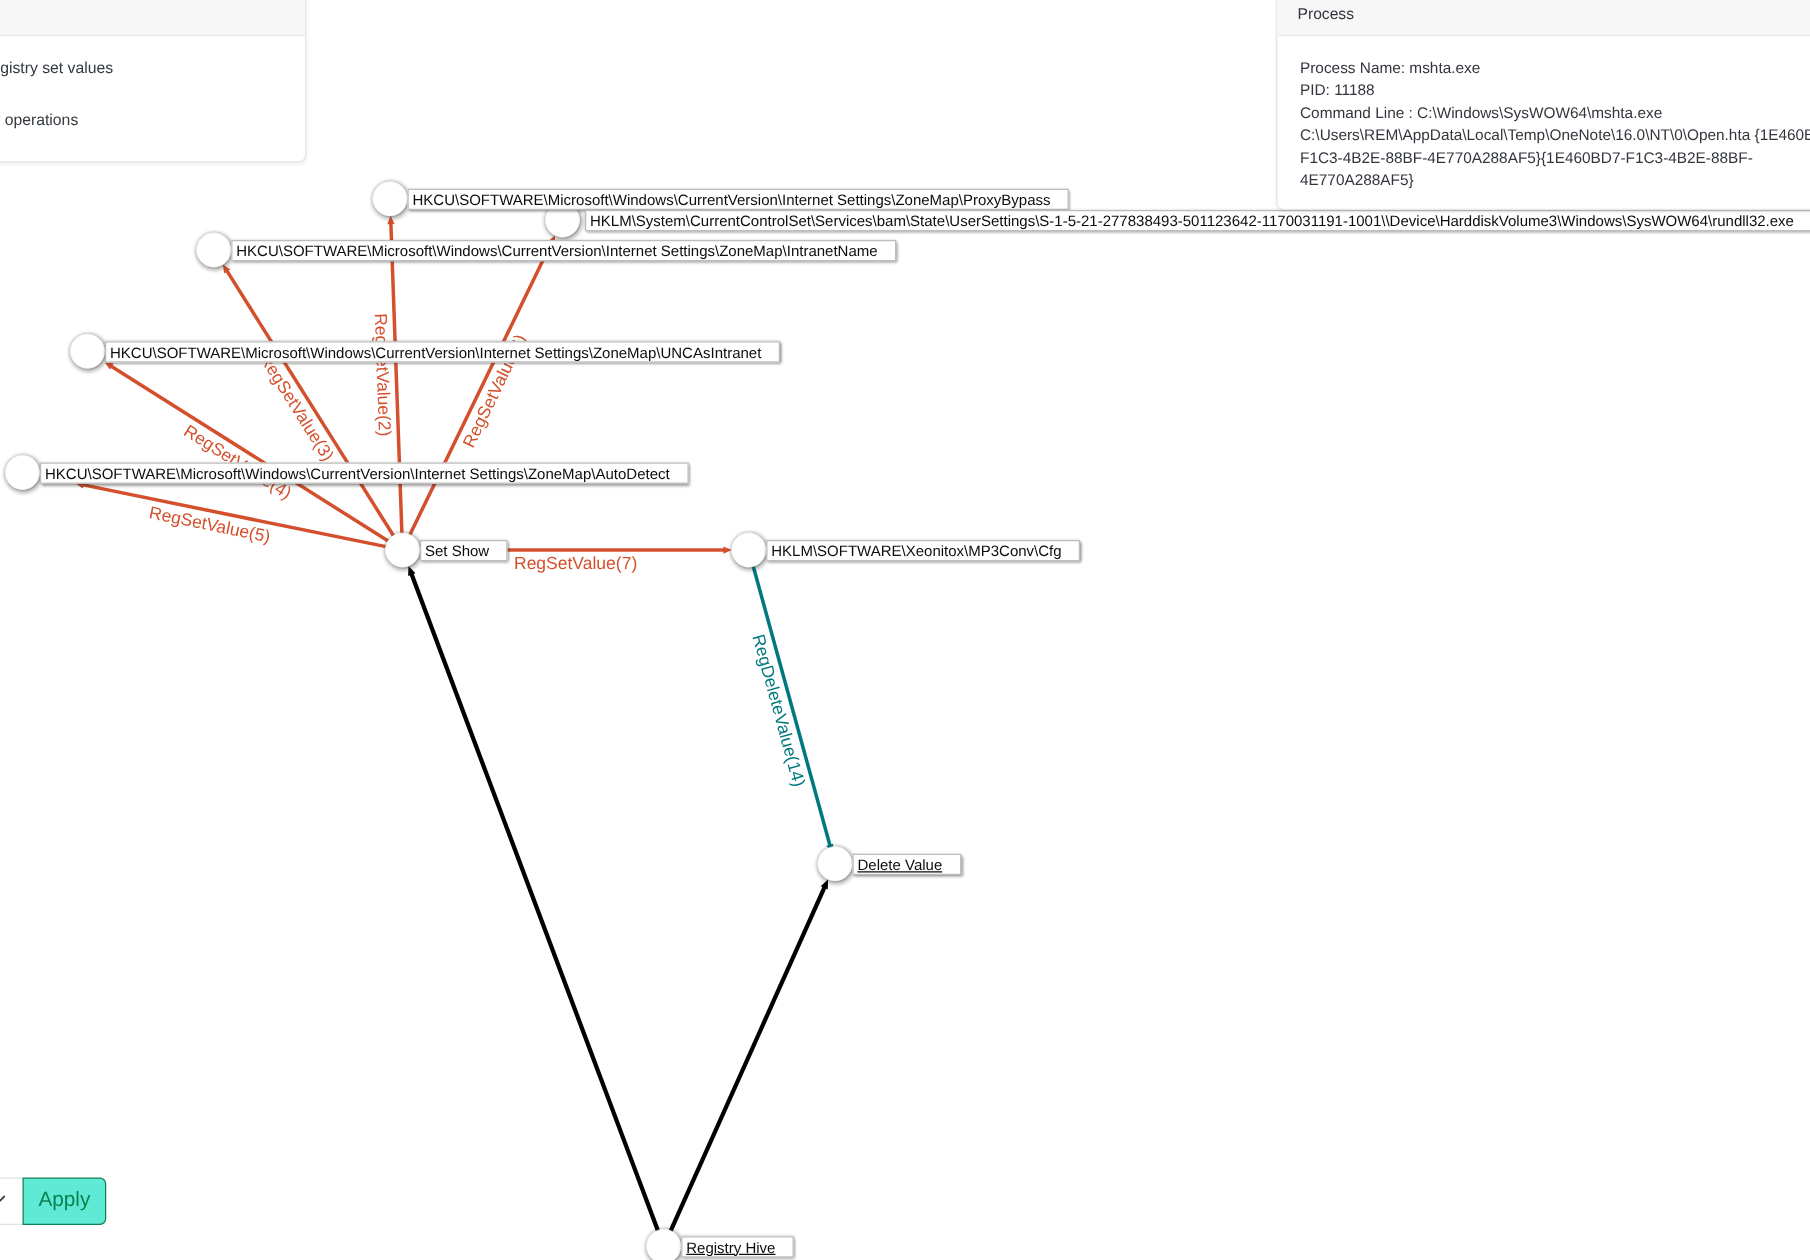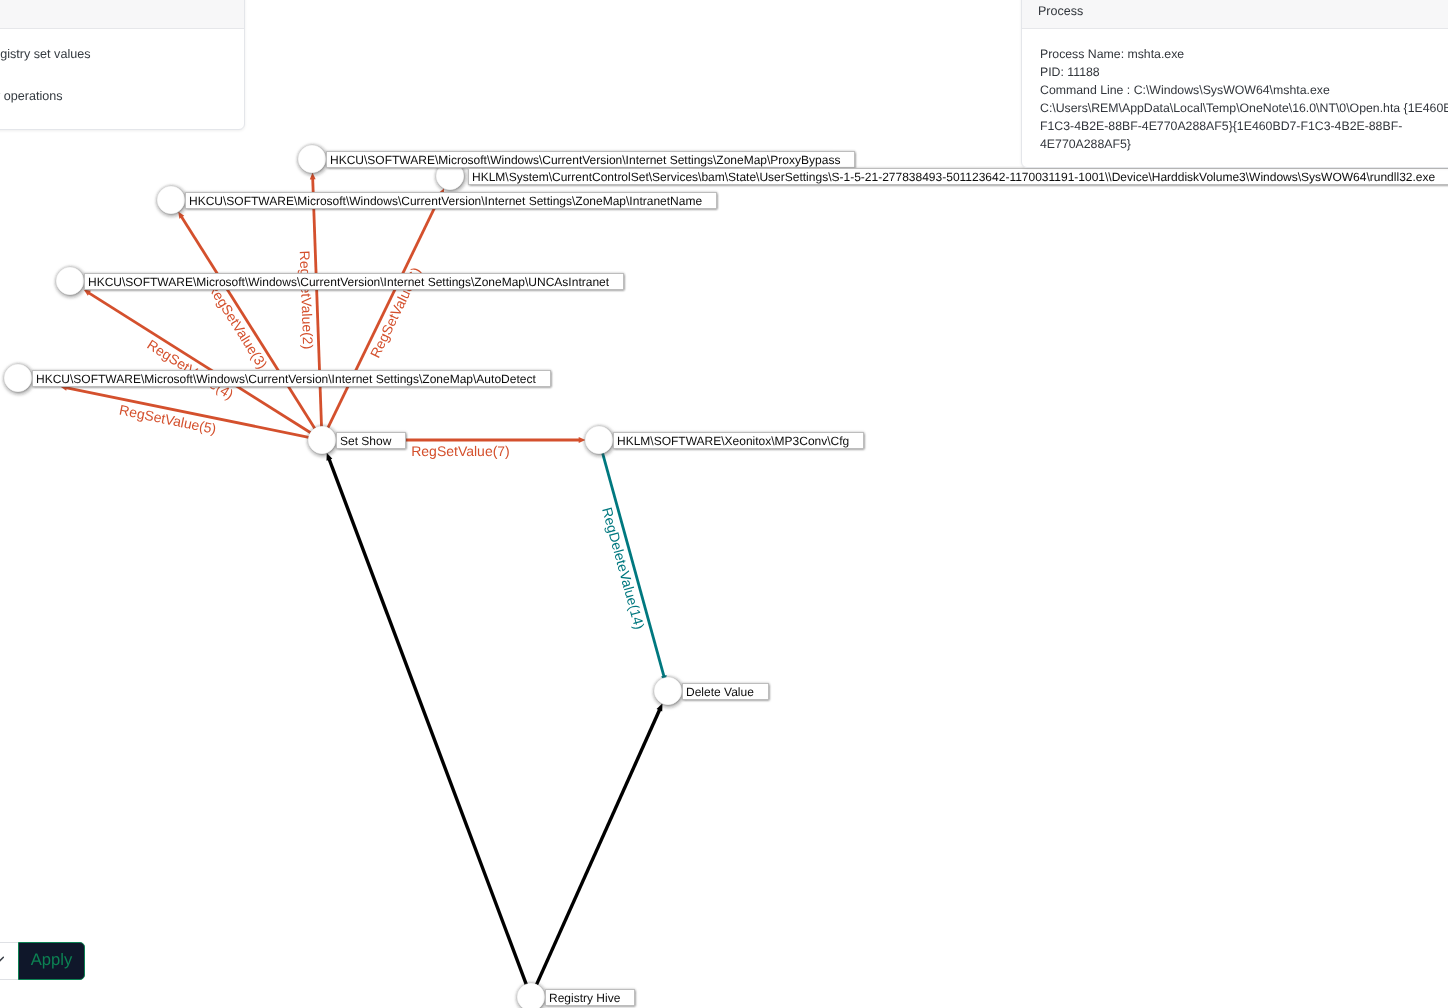--- a/index.html
+++ b/index.html
@@ -28,21 +28,21 @@
   font-size:12.6px;color:#343a40;line-height:14px;}
 #left-panel .row.r0{left:158px;top:66px;}
 #left-panel .row.r1{left:128px;top:108px;}
 
 #process-panel{left:1021px;top:-20px;width:470px;height:188px;}
 #process-panel .panel-head{height:48px;line-height:60px;padding-left:16px;}
 #process-panel .panel-body{padding:16px 18px 0 18px;line-height:18px;}
 
 
 #apply-button{position:absolute;left:18px;top:942px;width:67px;height:38px;
-  border:1.6px solid #0c8253;border-radius:0 5px 5px 0;background:#0f172a;color:#0c8253;
+  border:1.6px solid #0c8253;border-radius:0 5px 5px 0;background:#5eead4;color:#0c8253;
   font-family:"Liberation Sans",sans-serif;font-size:16.6px;cursor:pointer;
   display:flex;align-items:center;justify-content:center;box-sizing:border-box;
   line-height:1;padding-bottom:1px;}
 #select-stub{position:absolute;left:-120px;top:942px;width:138px;height:38px;
   border:1px solid #dfe1e5;border-left:none;border-right:none;
   background:#fff;box-sizing:border-box;}
 #select-caret{position:absolute;left:-6px;top:956px;width:10px;height:7px;}
 
 
 .nlabel{position:absolute;background:#ffffff;border:1px solid #bdbdbd;
@@ -104,22 +104,22 @@
   </svg>
 
 <div id="layer">
     <div class="nlabel" style="left: 326px; top: 150.5px;">HKCU\SOFTWARE\Microsoft\Windows\CurrentVersion\Internet Settings\ZoneMap\ProxyBypass</div>
     <div class="nlabel" style="left: 468px; top: 167.5px;">HKLM\System\CurrentControlSet\Services\bam\State\UserSettings\S-1-5-21-277838493-501123642-1170031191-1001\\Device\HarddiskVolume3\Windows\SysWOW64\rundll32.exe</div>
     <div class="nlabel" style="left: 185px; top: 191.5px;">HKCU\SOFTWARE\Microsoft\Windows\CurrentVersion\Internet Settings\ZoneMap\IntranetName</div>
     <div class="nlabel" style="left: 84px; top: 272.5px;">HKCU\SOFTWARE\Microsoft\Windows\CurrentVersion\Internet Settings\ZoneMap\UNCAsIntranet</div>
     <div class="nlabel" style="left: 32px; top: 369.5px;">HKCU\SOFTWARE\Microsoft\Windows\CurrentVersion\Internet Settings\ZoneMap\AutoDetect</div>
     <div class="nlabel" style="left: 336px; top: 431.5px;">Set Show</div>
     <div class="nlabel" style="left: 613px; top: 431.5px;">HKLM\SOFTWARE\Xeonitox\MP3Conv\Cfg</div>
-    <div class="nlabel" style="left: 682px; top: 682.5px;">Delete Value</div>
-    <div class="nlabel" style="left: 545px; top: 988.5px;">Registry Hive</div>
+    <div class="nlabel" style="left: 682px; top: 682.5px; text-decoration: underline;">Delete Value</div>
+    <div class="nlabel" style="left: 545px; top: 988.5px; text-decoration: underline;">Registry Hive</div>
   </div>
 
 <div class="panel" id="left-panel">
   <div class="panel-head"><span></span></div>
   <div class="panel-body">
     <div class="row r0">Show registry set values</div>
     <div class="row r1">Show registry operations</div>
   </div>
 </div>
 

